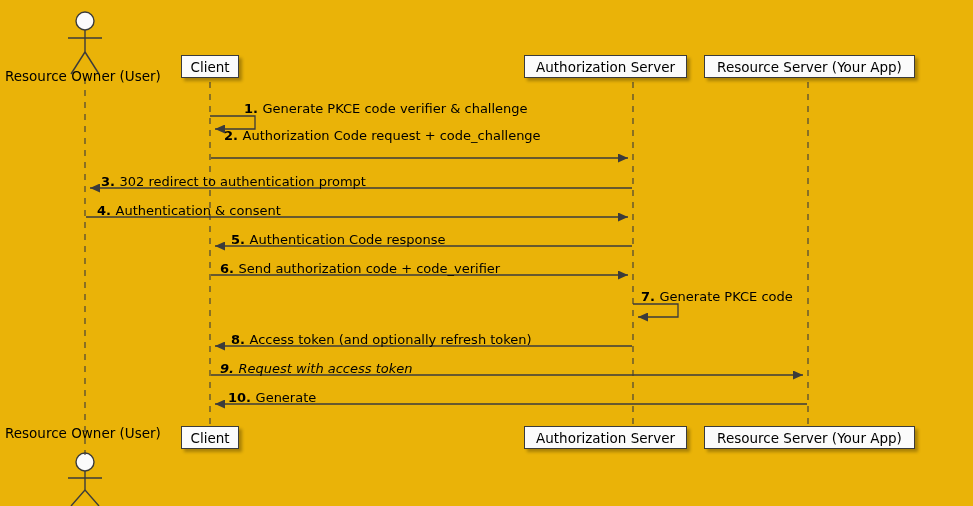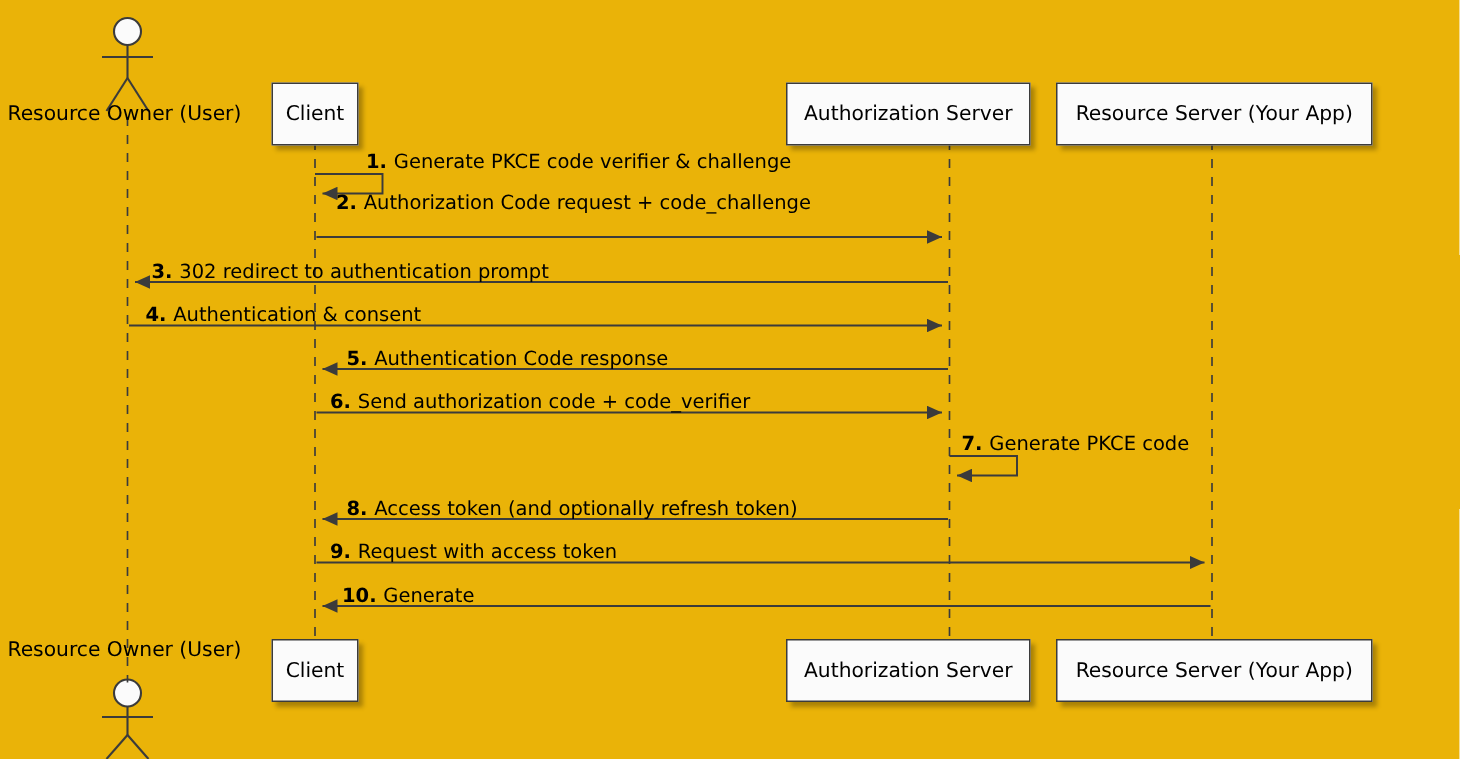--- a/index.html
+++ b/index.html
@@ -30,21 +30,21 @@
     border: 1px solid #3b3b3b;
     background: #fbfbfb;
     box-shadow: 3px 3px 3px rgba(0,0,0,0.28);
     font-size: 13.5px;
     color: #000000;
     display: flex;
     align-items: center;
     justify-content: center;
     white-space: nowrap;
     padding: 0 9px;
-    height: 42px;
+    height: 23px;
   }
   .actor-label {
     position: absolute;
     font-size: 13.5px;
     color: #000000;
     white-space: nowrap;
   }
   .msg {
     position: absolute;
     font-size: 13px;
@@ -166,21 +166,21 @@
   <div class="msg" style="left:641px; top:289px;">
     <b>7. </b>
     <span>Generate PKCE code</span>
   </div>
 
   <div class="msg" style="left:231px; top:332px;">
     <b>8. </b>
     <span>Access token (and optionally refresh token)</span>
   </div>
 
-  <div class="msg" style="left:220px; top:361px;">
+  <div class="msg" style="left:220px; top:361px;font-style:italic;">
     <b>9. </b>
     <span>Request with access token</span>
   </div>
 
   <div class="msg" style="left:228px; top:390px;">
     <b>10. </b>
     <span>Generate</span>
   </div>
 
 </div>

